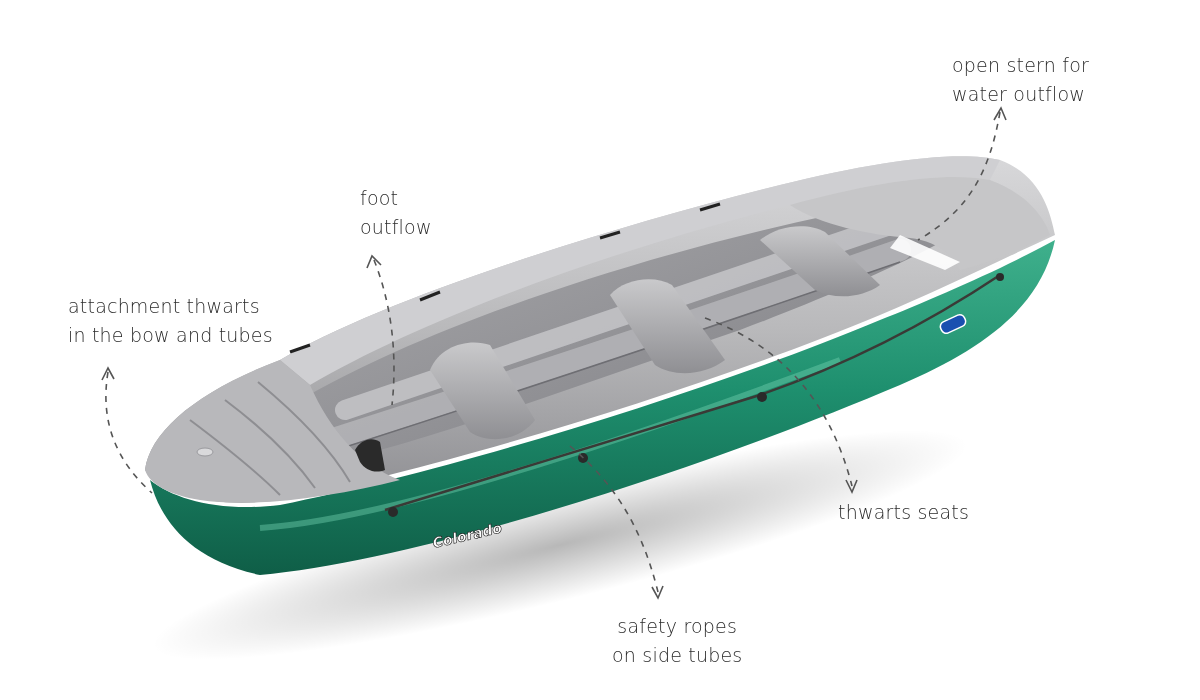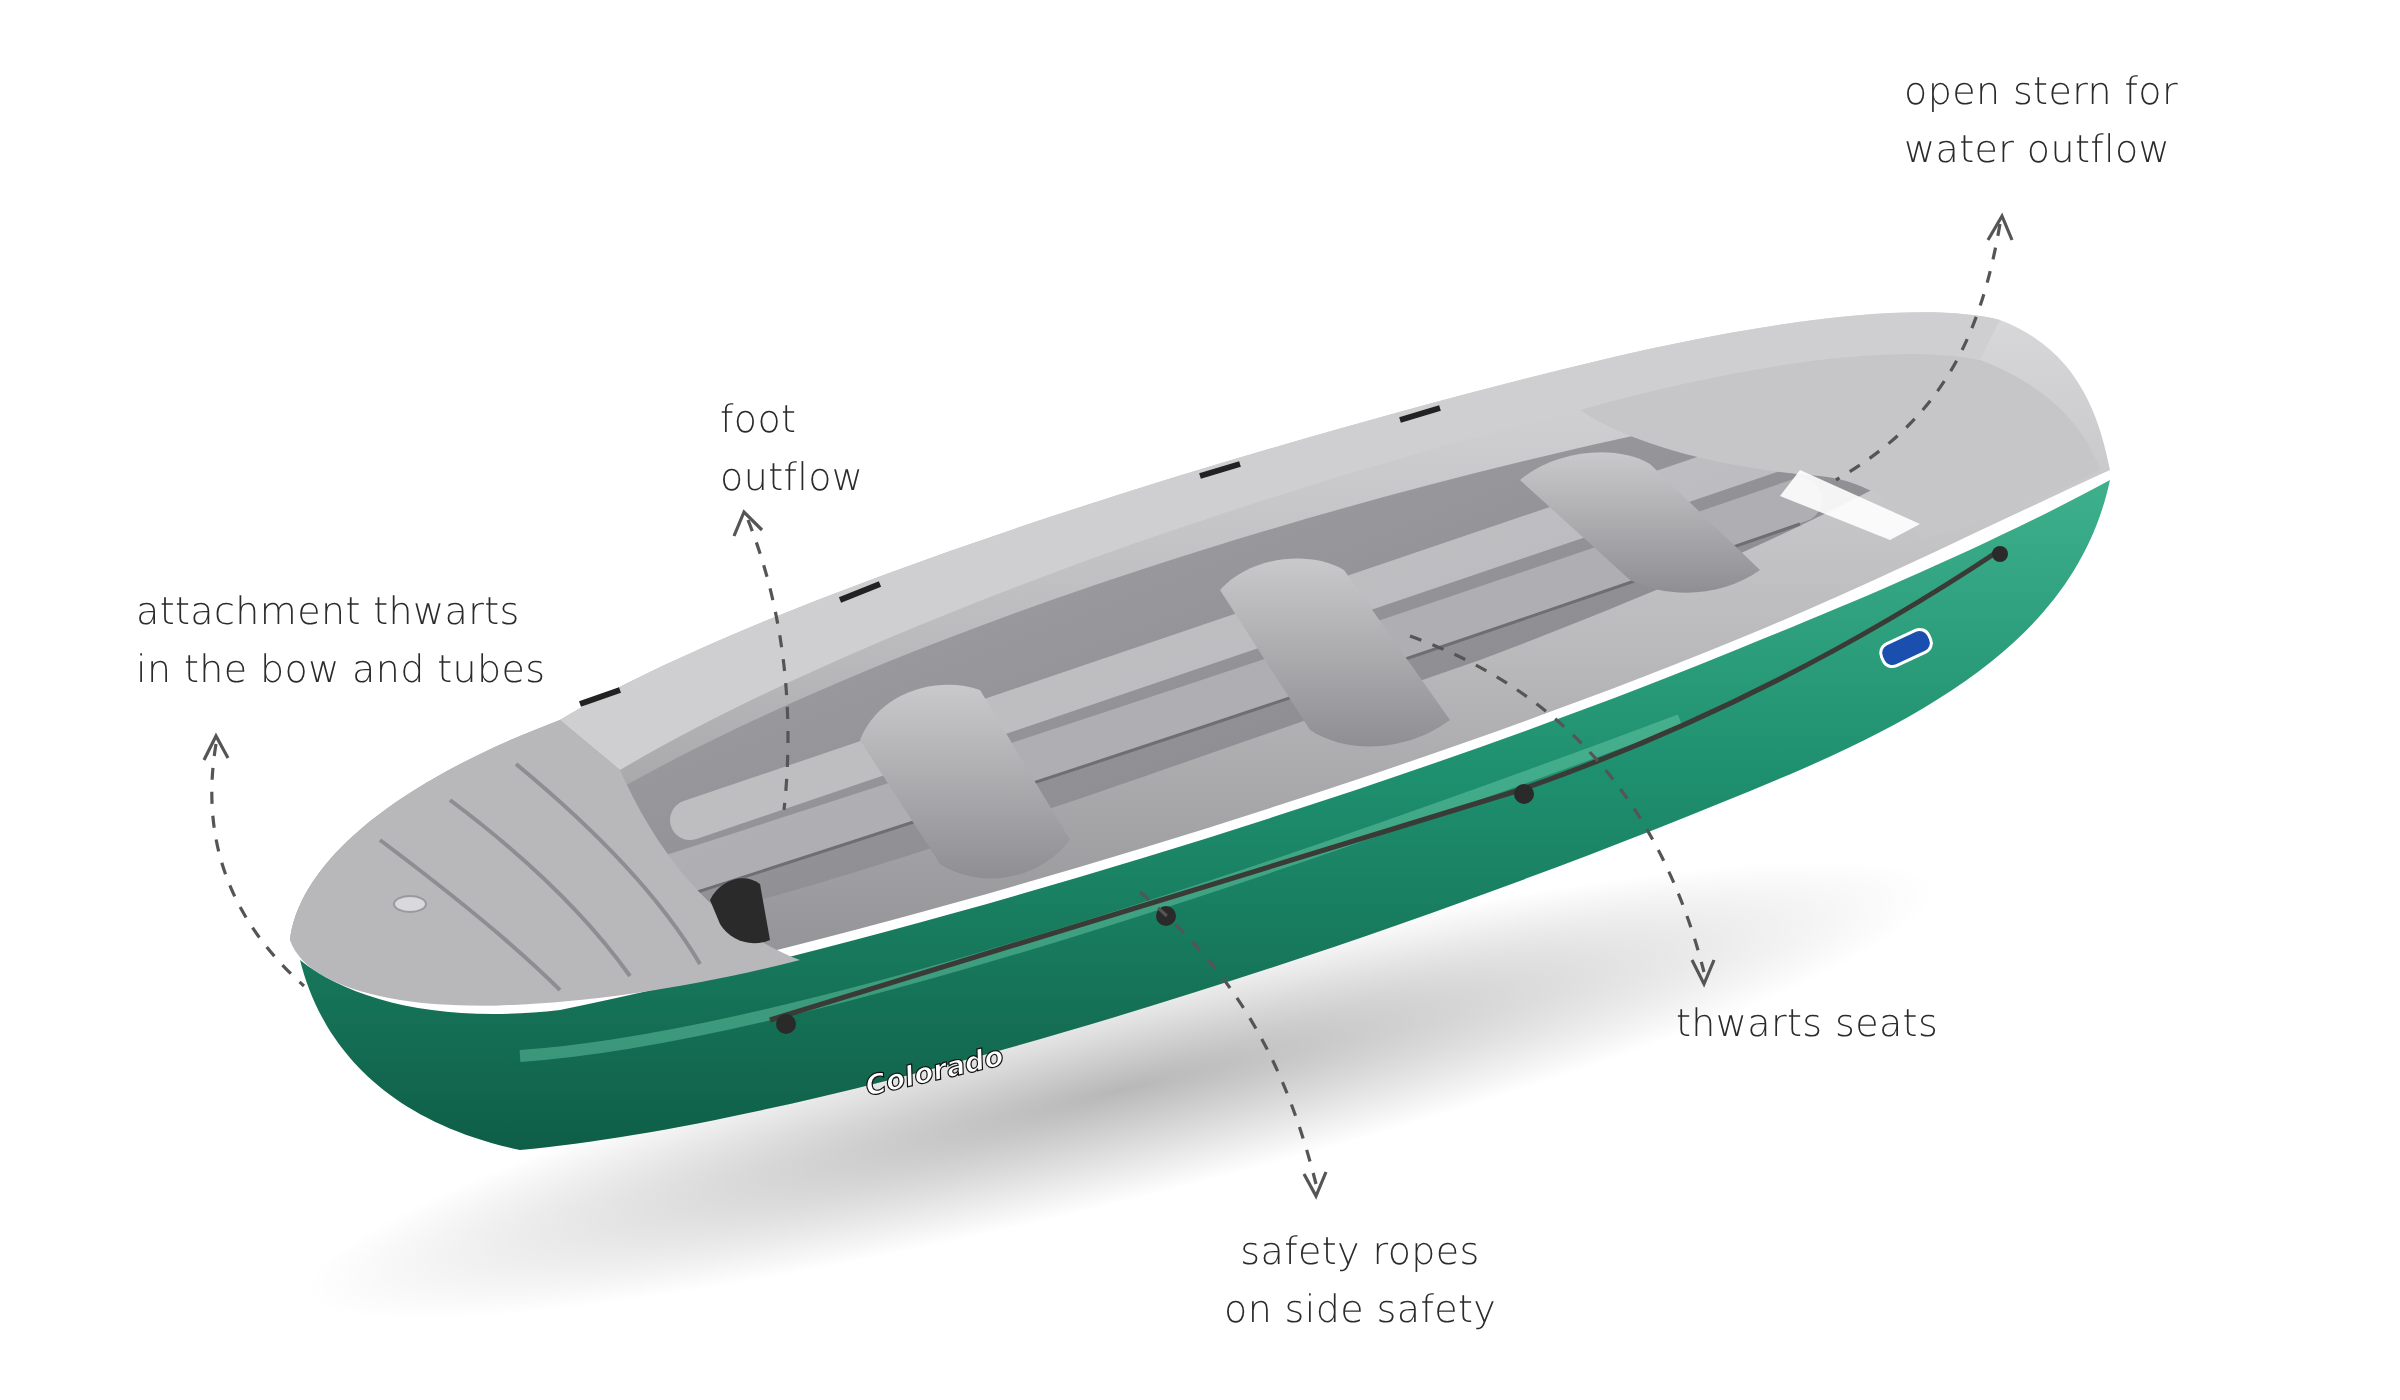--- a/index.html
+++ b/index.html
@@ -104,37 +104,37 @@
 
     <g stroke="#555555" stroke-width="1.6" fill="none">
       <path d="M994 120 L 1001 108 L 1006 120"></path>
       <path d="M367 268 L 372 256 L 381 265"></path>
       <path d="M102 380 L 108 368 L 114 379"></path>
       <path d="M846 480 L 852 492 L 857 480"></path>
       <path d="M652 587 L 658 598 L 663 586"></path>
     </g>
   </svg>
 
-  <div class="label" style="left:952px; top:32px;">
+  <div class="label" style="left:952px; top:51px;">
     <span>open stern for</span>
     <span>water outflow</span>
   </div>
 
-  <div class="label" style="left:360px; top:184px;margin-top:12px;">
+  <div class="label" style="left:360px; top:184px;">
     <span>foot</span>
     <span>outflow</span>
   </div>
 
   <div class="label" style="left:68px; top:292px;">
     <span>attachment thwarts</span>
     <span>in the bow and tubes</span>
   </div>
 
   <div class="label" style="left:802px; top:498px;margin-left:36px;">
     <span>thwarts seats</span>
   </div>
 
   <div class="label" style="left:612px; top:612px;text-align:center;">
     <span>safety ropes</span>
-    <span>on side safety</span>
+    <span>on side tubes</span>
   </div>
 
 </div>
 
 </body></html>

